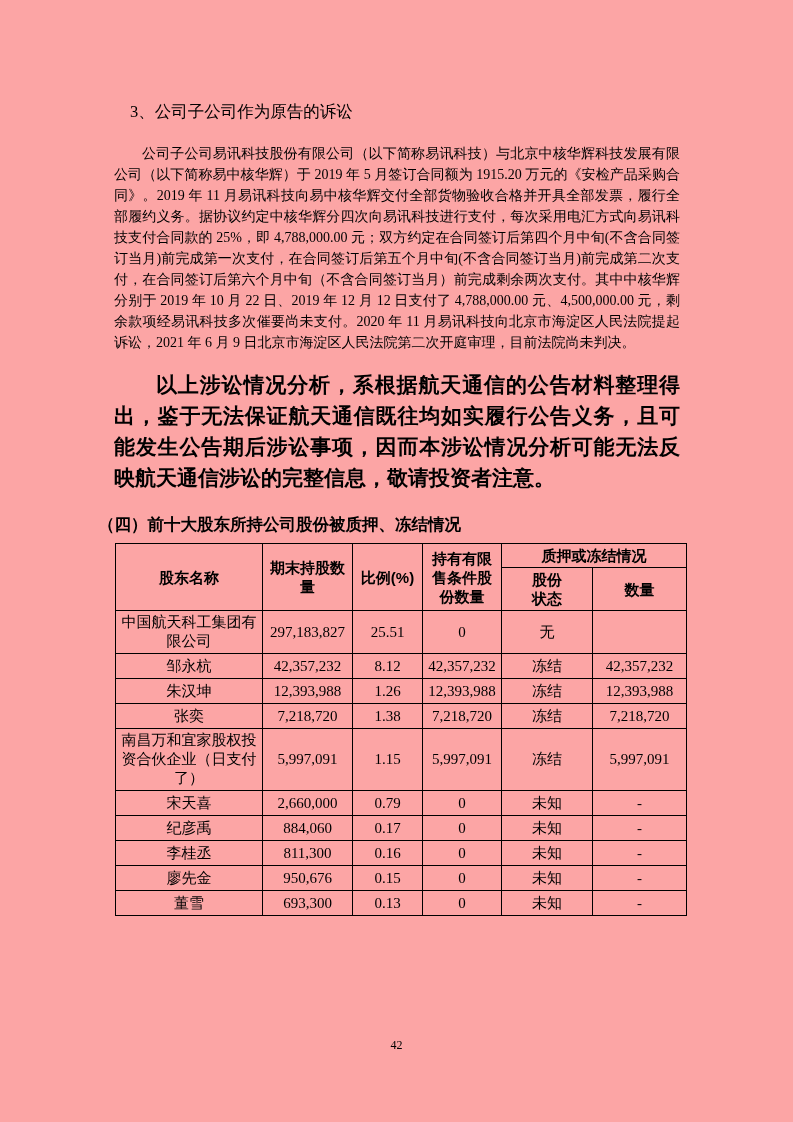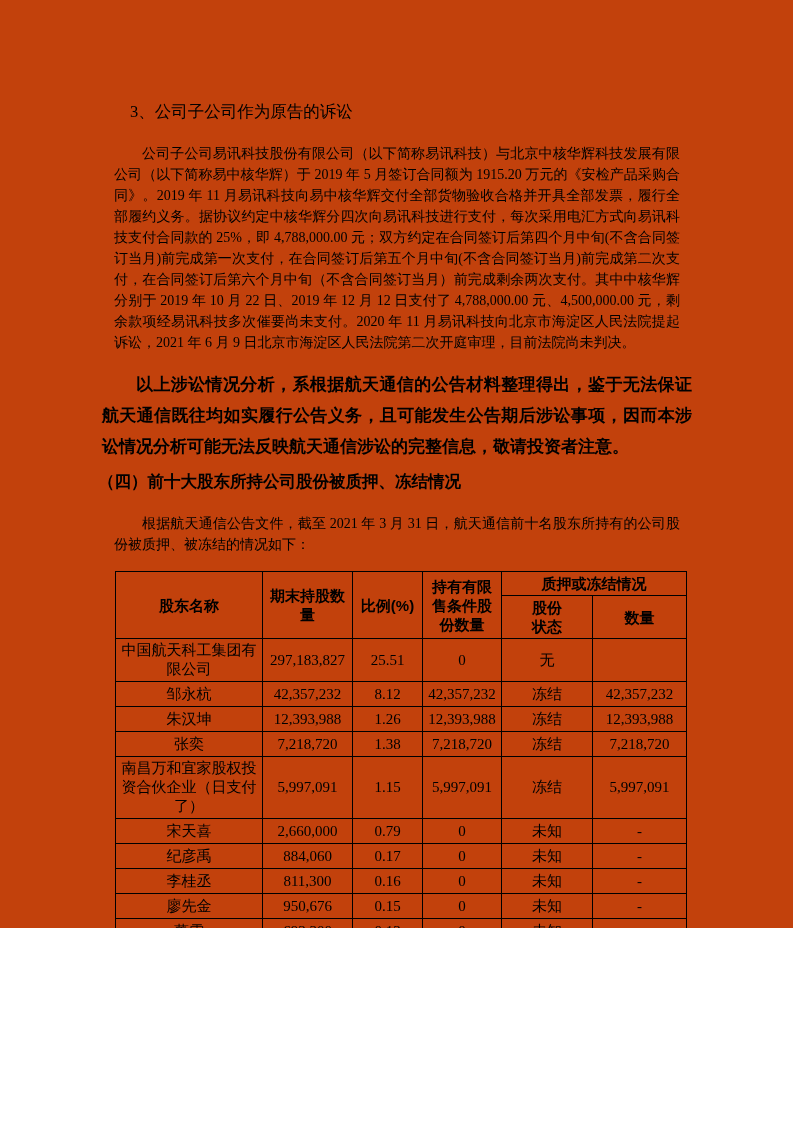--- a/index.html
+++ b/index.html
@@ -3,22 +3,22 @@
 <meta charset="utf-8">
 <style>
   html, body {
     margin: 0;
     padding: 0;
     background: #ffffff;
   }
   .page {
     position: relative;
     width: 793px;
-    height: 928px;
-    background: #c2410c;
+    height: 1122px;
+    background: #fca5a5;
     color: #000000;
     font-family: "Liberation Serif", "DejaVu Serif", serif;
     overflow: hidden;
   }
   .content {
     position: absolute;
     left: 98px;
     top: 96px;
     width: 598px;
   }
@@ -30,22 +30,22 @@
   }
   p.body-para {
     margin: 16px;
     font-size: 14px;
     line-height: 21px;
     text-align: justify;
     text-indent: 2em;
     word-break: break-all;
   }
   p.notice-para {
-    margin: 4px;
-    font-size: 17px;
+    margin: 16px;
+    font-size: 21px;
     line-height: 31px;
     text-align: justify;
     text-indent: 2em;
     font-weight: bold;
     font-family: "Liberation Sans", "DejaVu Sans", sans-serif;
     word-break: break-all;
   }
   .h-section {
     font-size: 16.5px;
     line-height: 31px;
@@ -93,21 +93,20 @@
   <div class="content">
 
     <h3 class="h-sub">3、公司子公司作为原告的诉讼</h3>
 
     <p class="body-para">公司子公司易讯科技股份有限公司（以下简称易讯科技）与北京中核华辉科技发展有限公司（以下简称易中核华辉）于 2019 年 5 月签订合同额为 1915.20 万元的《安检产品采购合同》。2019 年 11 月易讯科技向易中核华辉交付全部货物验收合格并开具全部发票，履行全部履约义务。据协议约定中核华辉分四次向易讯科技进行支付，每次采用电汇方式向易讯科技支付合同款的 25%，即 4,788,000.00 元；双方约定在合同签订后第四个月中旬(不含合同签订当月)前完成第一次支付，在合同签订后第五个月中旬(不含合同签订当月)前完成第二次支付，在合同签订后第六个月中旬（不含合同签订当月）前完成剩余两次支付。其中中核华辉分别于 2019 年 10 月 22 日、2019 年 12 月 12 日支付了 4,788,000.00 元、4,500,000.00 元，剩余款项经易讯科技多次催要尚未支付。2020 年 11 月易讯科技向北京市海淀区人民法院提起诉讼，2021 年 6 月 9 日北京市海淀区人民法院第二次开庭审理，目前法院尚未判决。</p>
 
     <p class="notice-para">以上涉讼情况分析，系根据航天通信的公告材料整理得出，鉴于无法保证航天通信既往均如实履行公告义务，且可能发生公告期后涉讼事项，因而本涉讼情况分析可能无法反映航天通信涉讼的完整信息，敬请投资者注意。</p>
 
     <h3 class="h-section">（四）前十大股东所持公司股份被质押、冻结情况</h3>
 
-    <p class="body-para">根据航天通信公告文件，截至 2021 年 3 月 31 日，航天通信前十名股东所持有的公司股份被质押、被冻结的情况如下：</p>
 
     <table class="sh-table">
       <colgroup>
         <col style="width:147px">
         <col style="width:90px">
         <col style="width:70px">
         <col style="width:79px">
         <col style="width:91px">
         <col style="width:94px">
       </colgroup>

